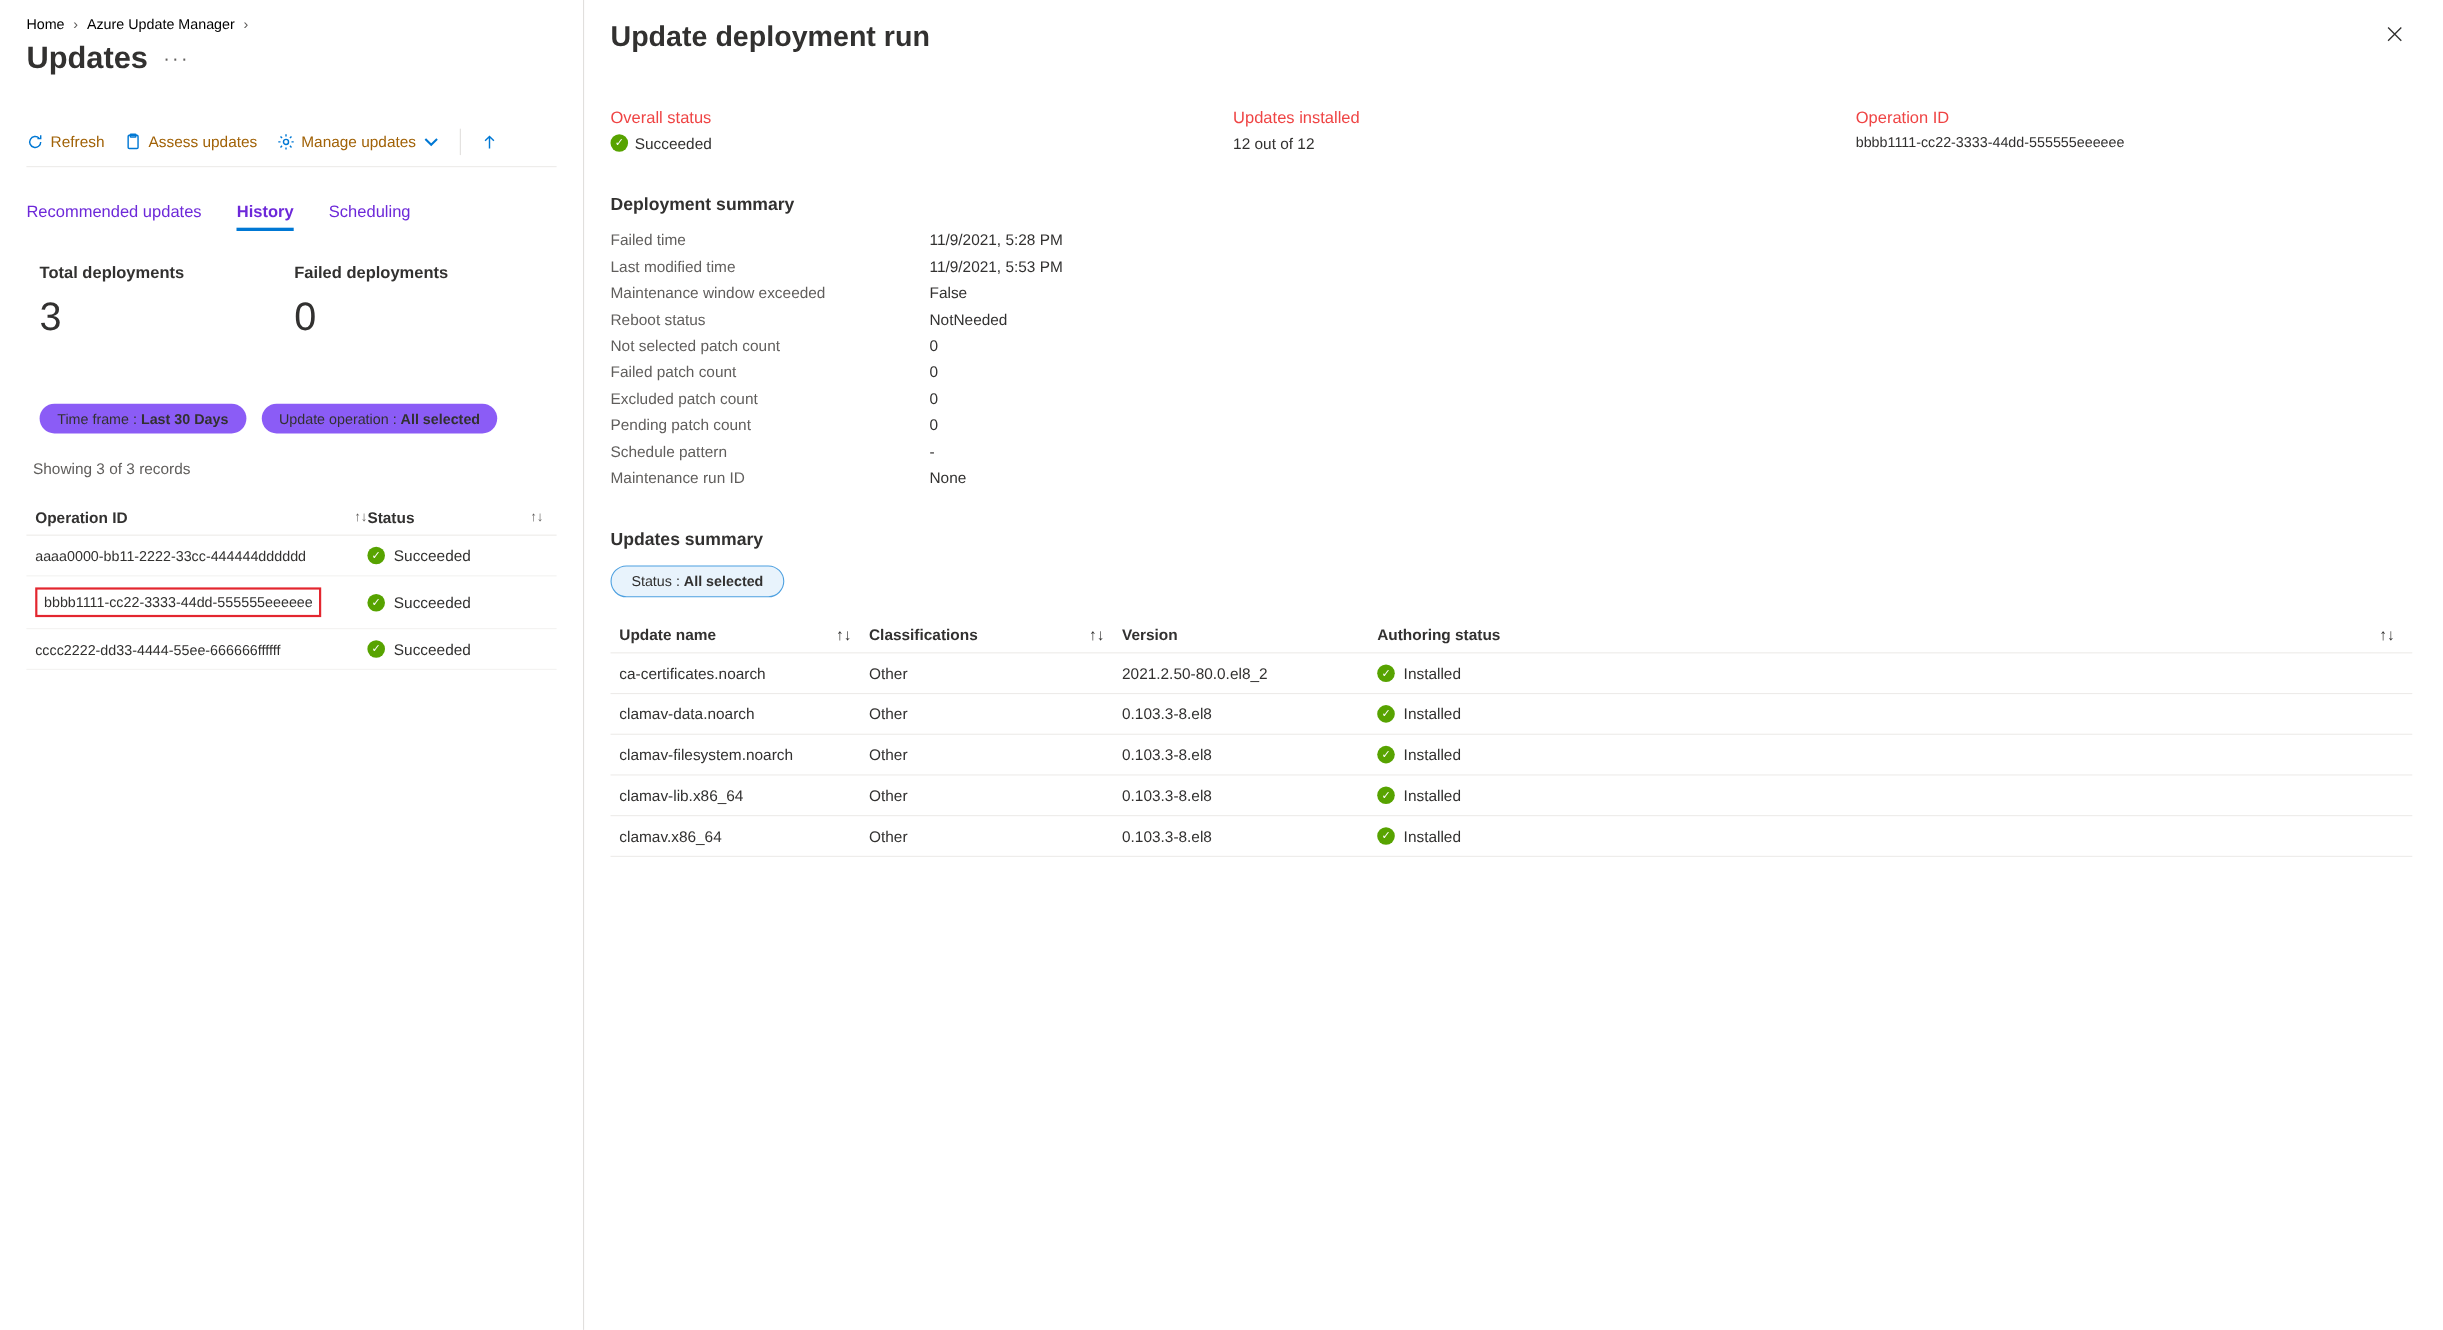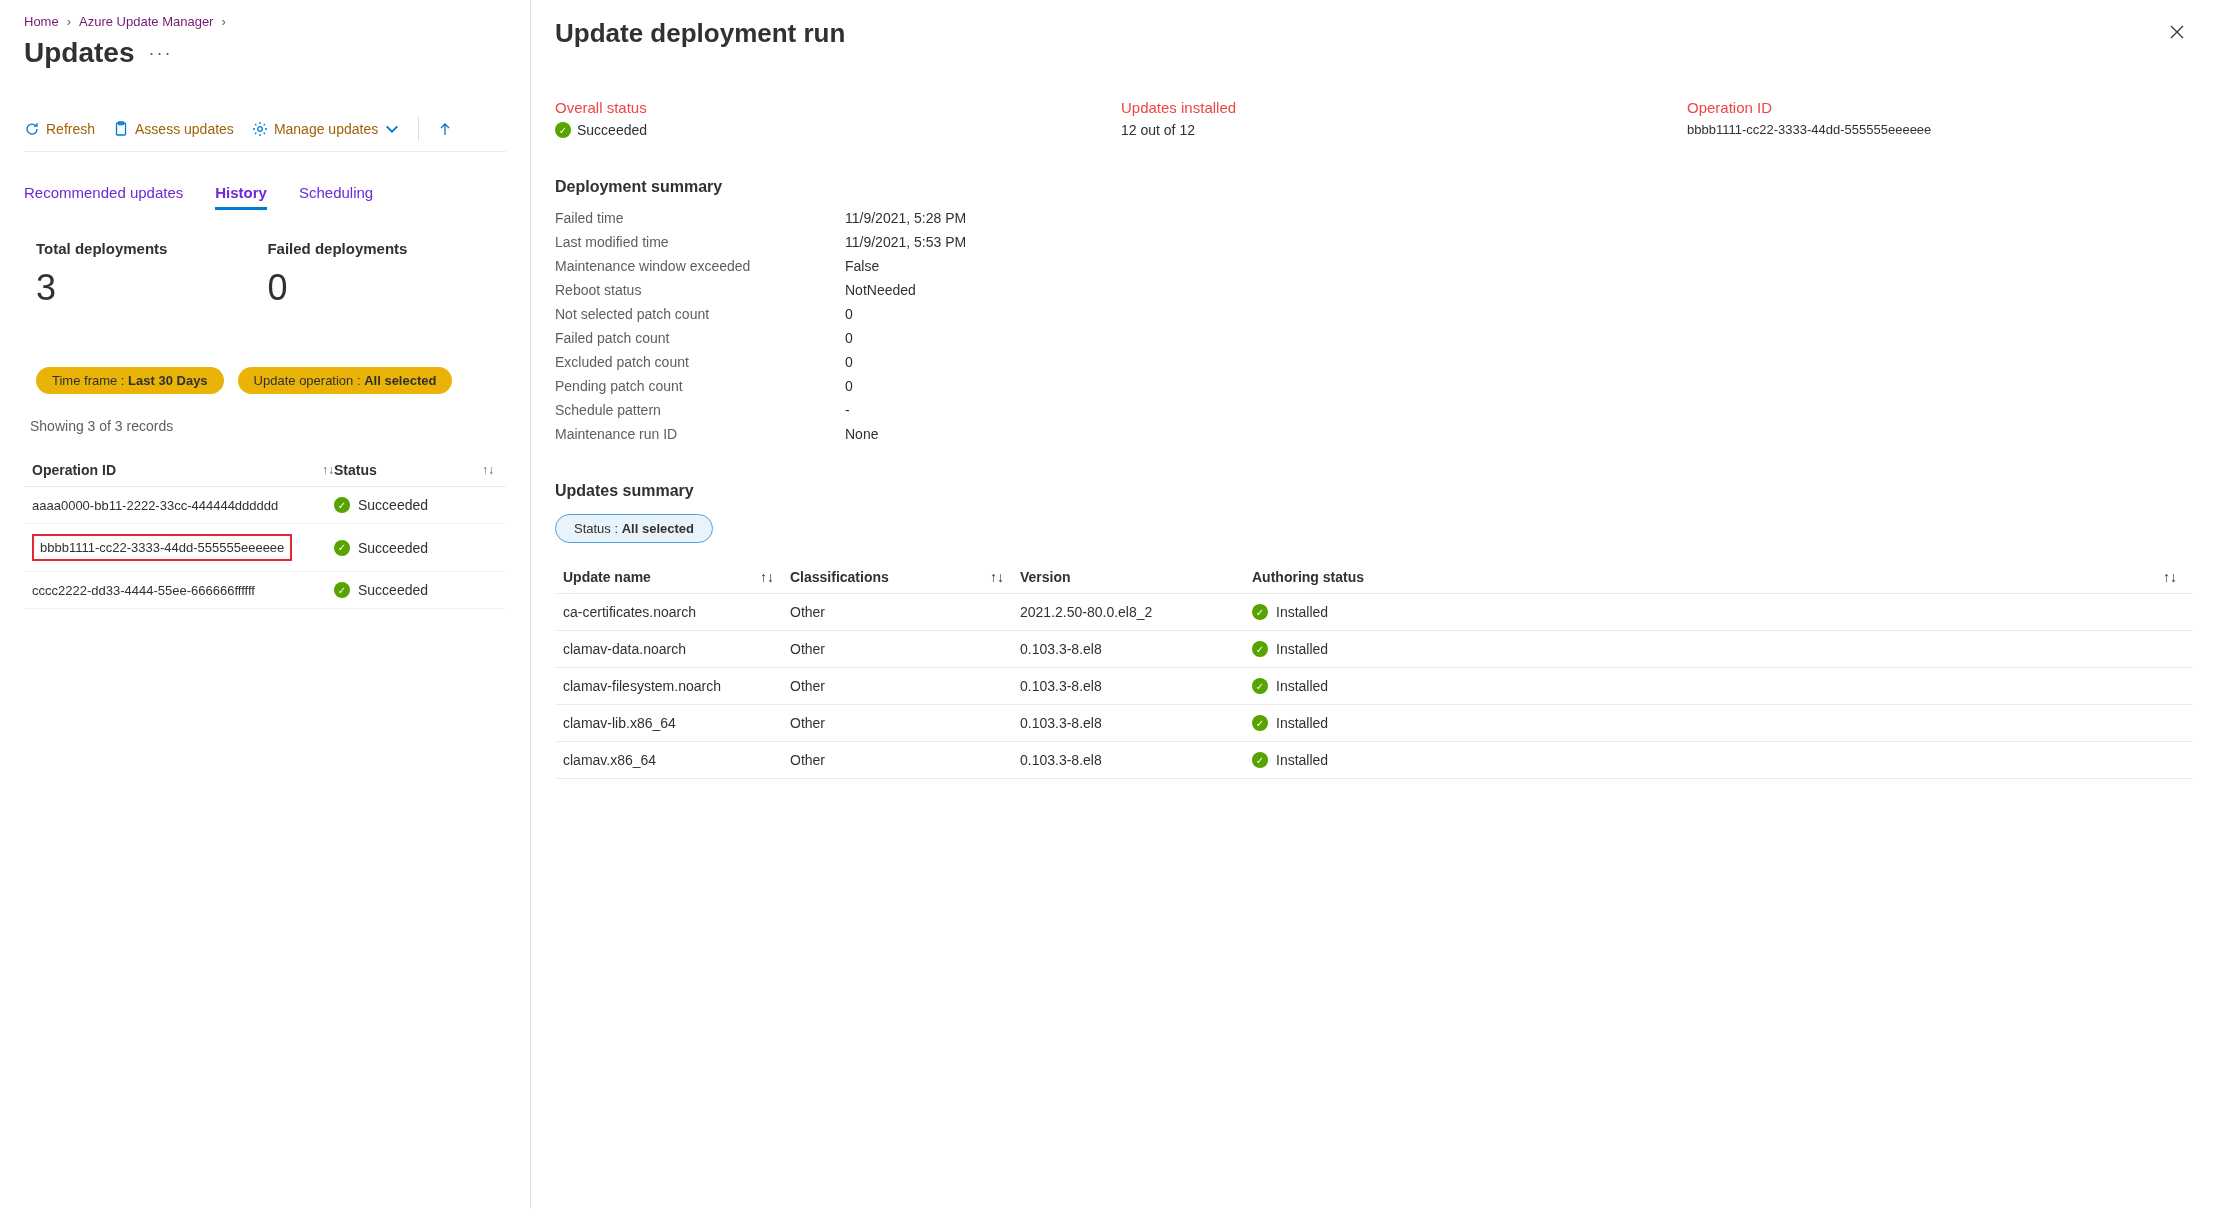--- a/index.html
+++ b/index.html
@@ -2,41 +2,41 @@
 <html><head>
 <meta charset="utf-8">
 <style>
   * { box-sizing: border-box; margin: 0; padding: 0; }
   html, body { height: 100%; font-family: "Segoe UI", Arial, sans-serif; color: #323130; background: #fff; }
   body { display: flex; overflow: hidden; }
 
   
   .left-pane { flex: 0 0 530px; padding: 14px 24px; overflow: hidden; }
   .breadcrumb { display: flex; align-items: center; gap: 8px; font-size: 13px; color: #0078d4; }
-  .breadcrumb a { color: #701a75; text-decoration: none; }
+  .breadcrumb a { color: #000000; text-decoration: none; }
   .breadcrumb .sep { color: #605e5c; }
   .page-title { display: flex; align-items: center; gap: 14px; margin-top: 8px; }
   .page-title h1 { font-size: 28px; font-weight: 600; }
   .page-title .more { font-size: 18px; color: #605e5c; letter-spacing: 2px; cursor: pointer; }
 
   .toolbar { display: flex; align-items: center; gap: 18px; margin-top: 48px; border-bottom: 1px solid #edebe9; padding-bottom: 10px; }
   .toolbar .btn { display: flex; align-items: center; gap: 6px; color: #a16207; font-size: 14px; cursor: pointer; }
   .toolbar .divider { width: 1px; height: 24px; background: #e1dfdd; }
   .toolbar svg { width: 16px; height: 16px; }
 
   .tabs { display: flex; gap: 32px; margin-top: 32px; }
   .tabs .tab { font-size: 15px; color: #6d28d9; padding-bottom: 6px; cursor: pointer; }
   .tabs .tab.active { font-weight: 600; border-bottom: 3px solid #0078d4; }
 
   .kpis { display: flex; gap: 100px; margin-top: 30px; padding-left: 12px; }
   .kpi-label { font-size: 15px; font-weight: 600; }
   .kpi-value { font-size: 36px; margin-top: 10px; }
 
   .filter-pills { display: flex; gap: 14px; margin-top: 58px; padding-left: 12px; }
-  .pill { background: #eab308; border-radius: 18px; padding: 6px 16px; font-size: 13px; cursor: pointer; }
+  .pill { background: #8b5cf6; border-radius: 18px; padding: 6px 16px; font-size: 13px; cursor: pointer; }
   .pill .bold { font-weight: 700; }
 
   .records-count { margin-top: 24px; font-size: 14px; color: #605e5c; padding-left: 6px; }
 
   .table { margin-top: 20px; }
   .thead, .trow { display: flex; align-items: center; }
   .thead { border-bottom: 1px solid #edebe9; padding: 8px 0; }
   .th { font-weight: 600; font-size: 14px; display: flex; align-items: center; gap: 6px; }
   .th .sort, .th2 .sort { color: #605e5c; font-size: 12px; }
   .col-op { flex: 0 0 310px; padding-left: 8px; }

